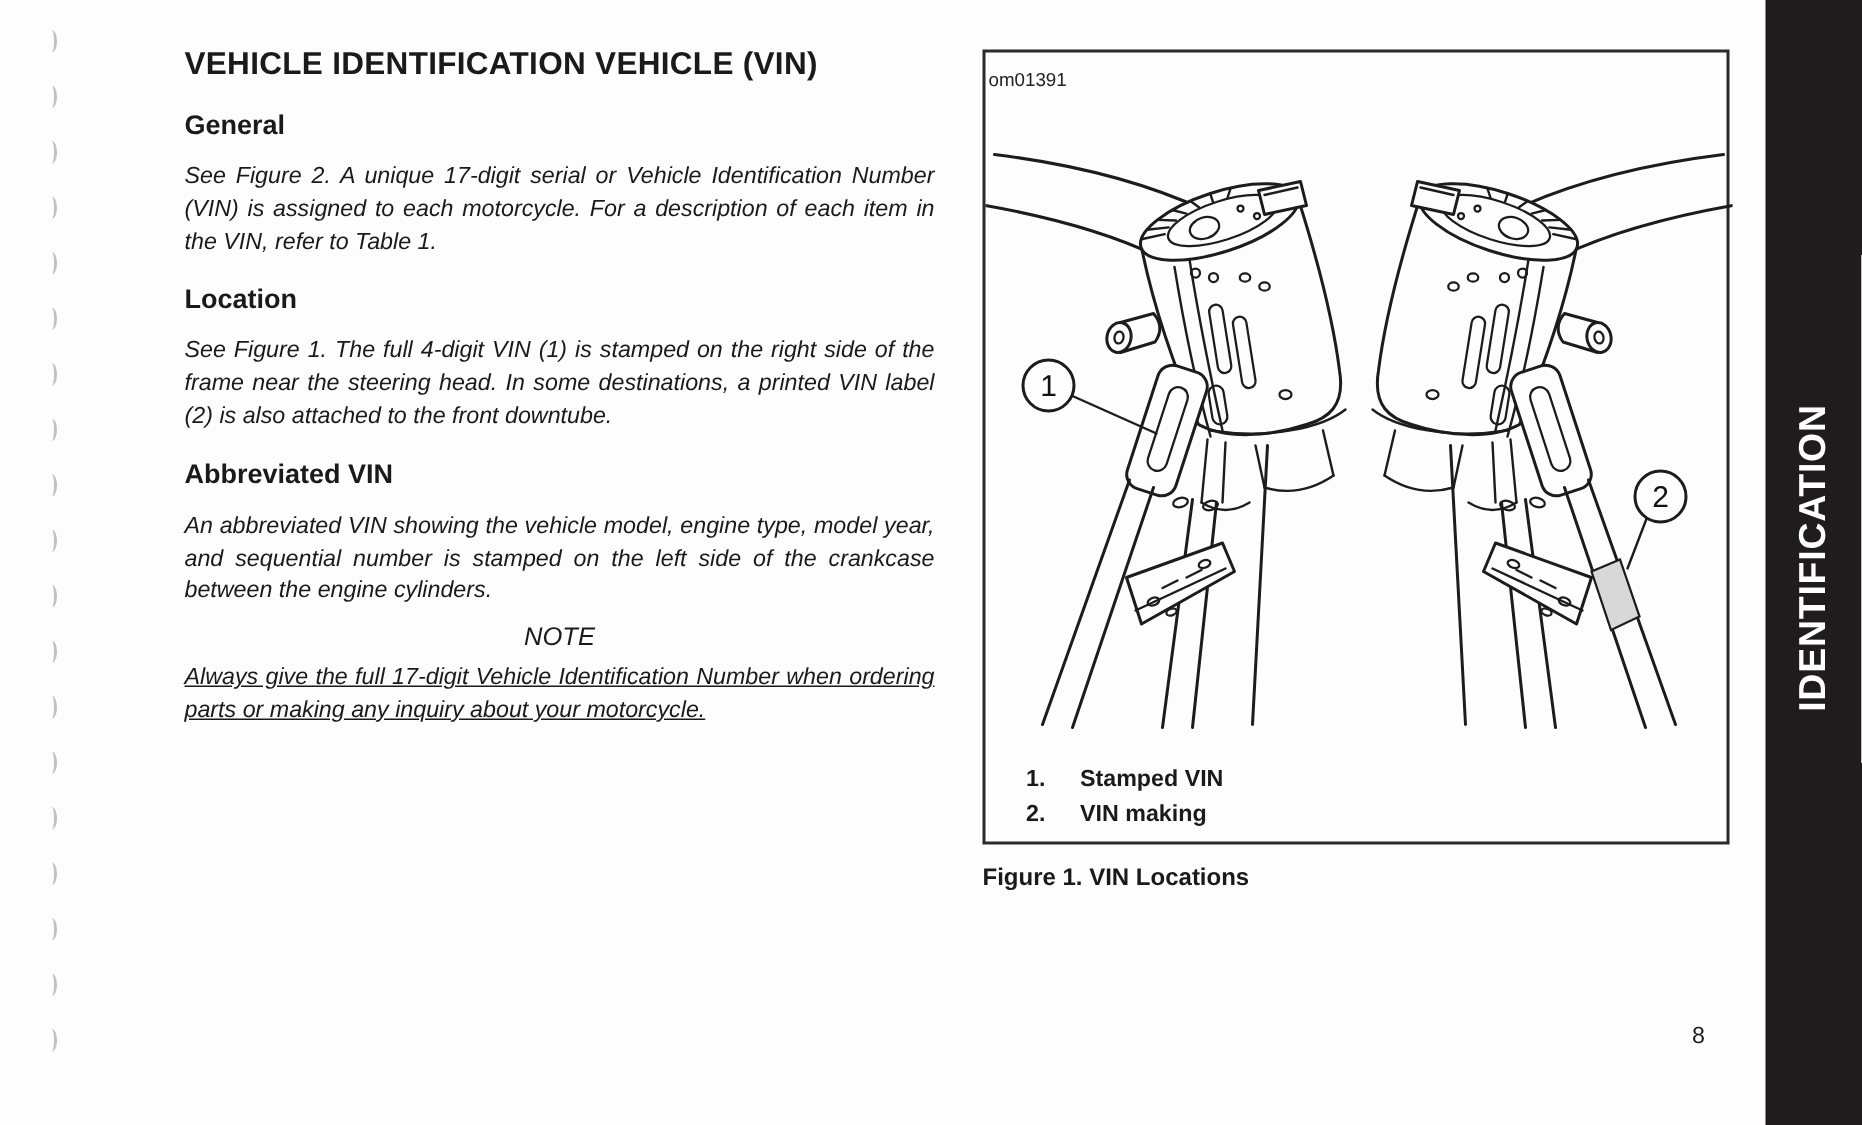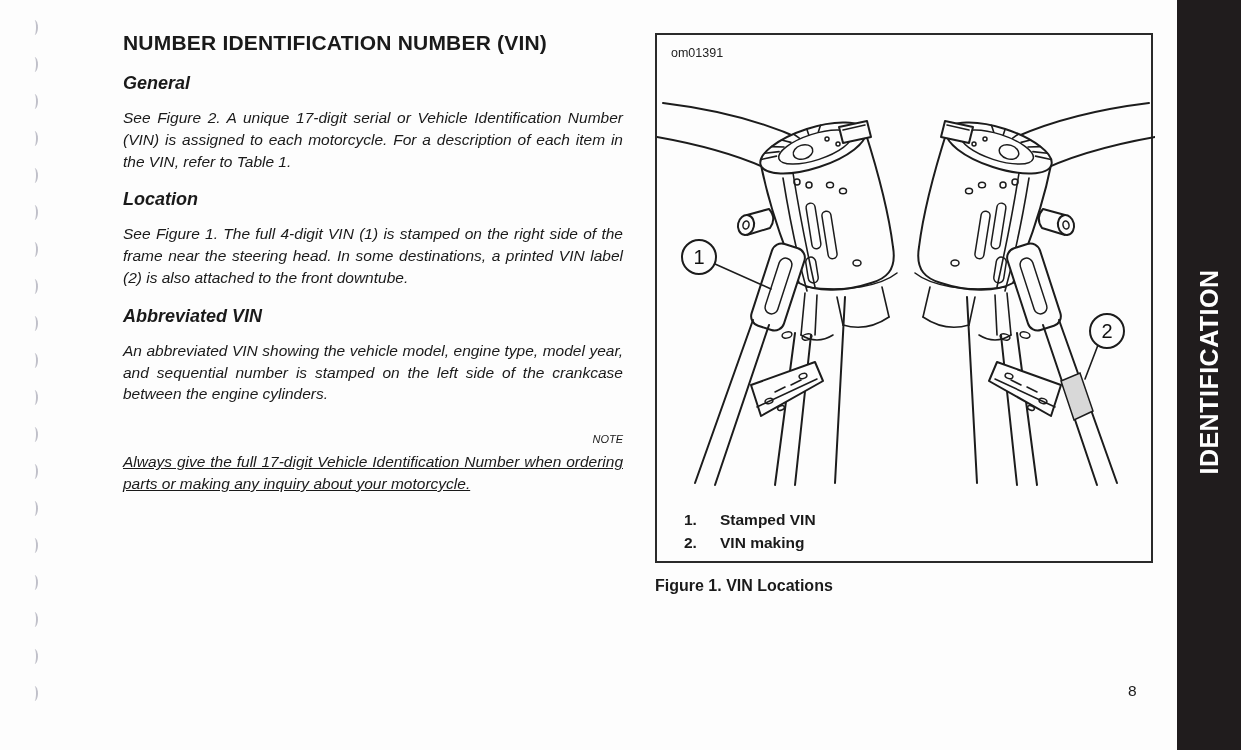--- a/index.html
+++ b/index.html
@@ -14,31 +14,31 @@
   .binding { position:absolute; left:31px; top:20px; width:10px; }
   .binding i {
     display:block; width:7px; height:15px;
     border-right:2.5px solid #b6b6c1; border-radius:50%;
     margin-bottom:22px; opacity:.85;
   }
 
   
   .text-col { position:absolute; left:123px; top:30px; width:500px; }
   .title { font-size:21px; font-weight:bold; line-height:26px; margin:0; letter-spacing:.2px; }
-  .heading { font-size:18px; font-weight:bold; line-height:22px; margin:16px 0 0;font-style:italic; }
+  .heading { font-size:18px; font-weight:bold; line-height:22px; margin:16px 0 0; }
   .body-p { font-size:15.5px; line-height:21.8px; margin:13px 0 0; text-align:justify;font-style:italic; }
-  .note-label { font-size:11px; font-style:italic; text-align:right; margin:28px 0 0; }
+  .note-label { font-size:17px; font-style:italic; text-align:center; margin:10px 0 0; }
   .note-p { font-size:15.5px; font-style:italic; line-height:21.8px; margin:6px 0 0; text-align:justify;text-decoration:underline; }
 
   
   .figure-box {
     position:absolute; left:655px; top:33px; width:498px; height:530px;
     border:2px solid #2a2a2a; background:#fdfdfd;
   }
-  .image-code { position:absolute; top:11px; left:14px; font-size:12.5px; color:#222; }
+  .image-code { position:absolute; top:11px; left:2px; font-size:12.5px; color:#222; }
   .fig-svg { position:absolute; top:0; left:0; }
   .legend { position:absolute; left:0; right:0; bottom:7px; }
   .legend-row { display:flex; font-weight:bold; font-size:15.5px; line-height:23px; padding-left:27px; }
   .legend-num { width:36px; }
   .fig-caption {
     position:absolute; left:655px; top:577px; width:498px;
     font-weight:bold; font-size:16px;
   }
 
   
@@ -78,21 +78,21 @@
     <i></i>
     <i></i>
     <i></i>
     <i></i>
     <i></i>
     <i></i>
     <i></i>
 </div>
 
 <div class="text-col">
-  <h1 class="title">NUMBER IDENTIFICATION NUMBER (VIN)</h1>
+  <h1 class="title">VEHICLE IDENTIFICATION VEHICLE (VIN)</h1>
 
   <h2 class="heading">General</h2>
   <p class="body-p">See Figure 2. A unique 17-digit serial or Vehicle Identification Number (VIN) is assigned to each motorcycle. For a description of each item in the VIN, refer to Table 1.</p>
 
   <h2 class="heading">Location</h2>
   <p class="body-p">See Figure 1. The full 4-digit VIN (1) is stamped on the right side of the frame near the steering head. In some destinations, a printed VIN label (2) is also attached to the front downtube.</p>
 
   <h2 class="heading">Abbreviated VIN</h2>
   <p class="body-p">An abbreviated VIN showing the vehicle model, engine type, model year, and sequential number is stamped on the left side of the crankcase between the engine cylinders.</p>
 

